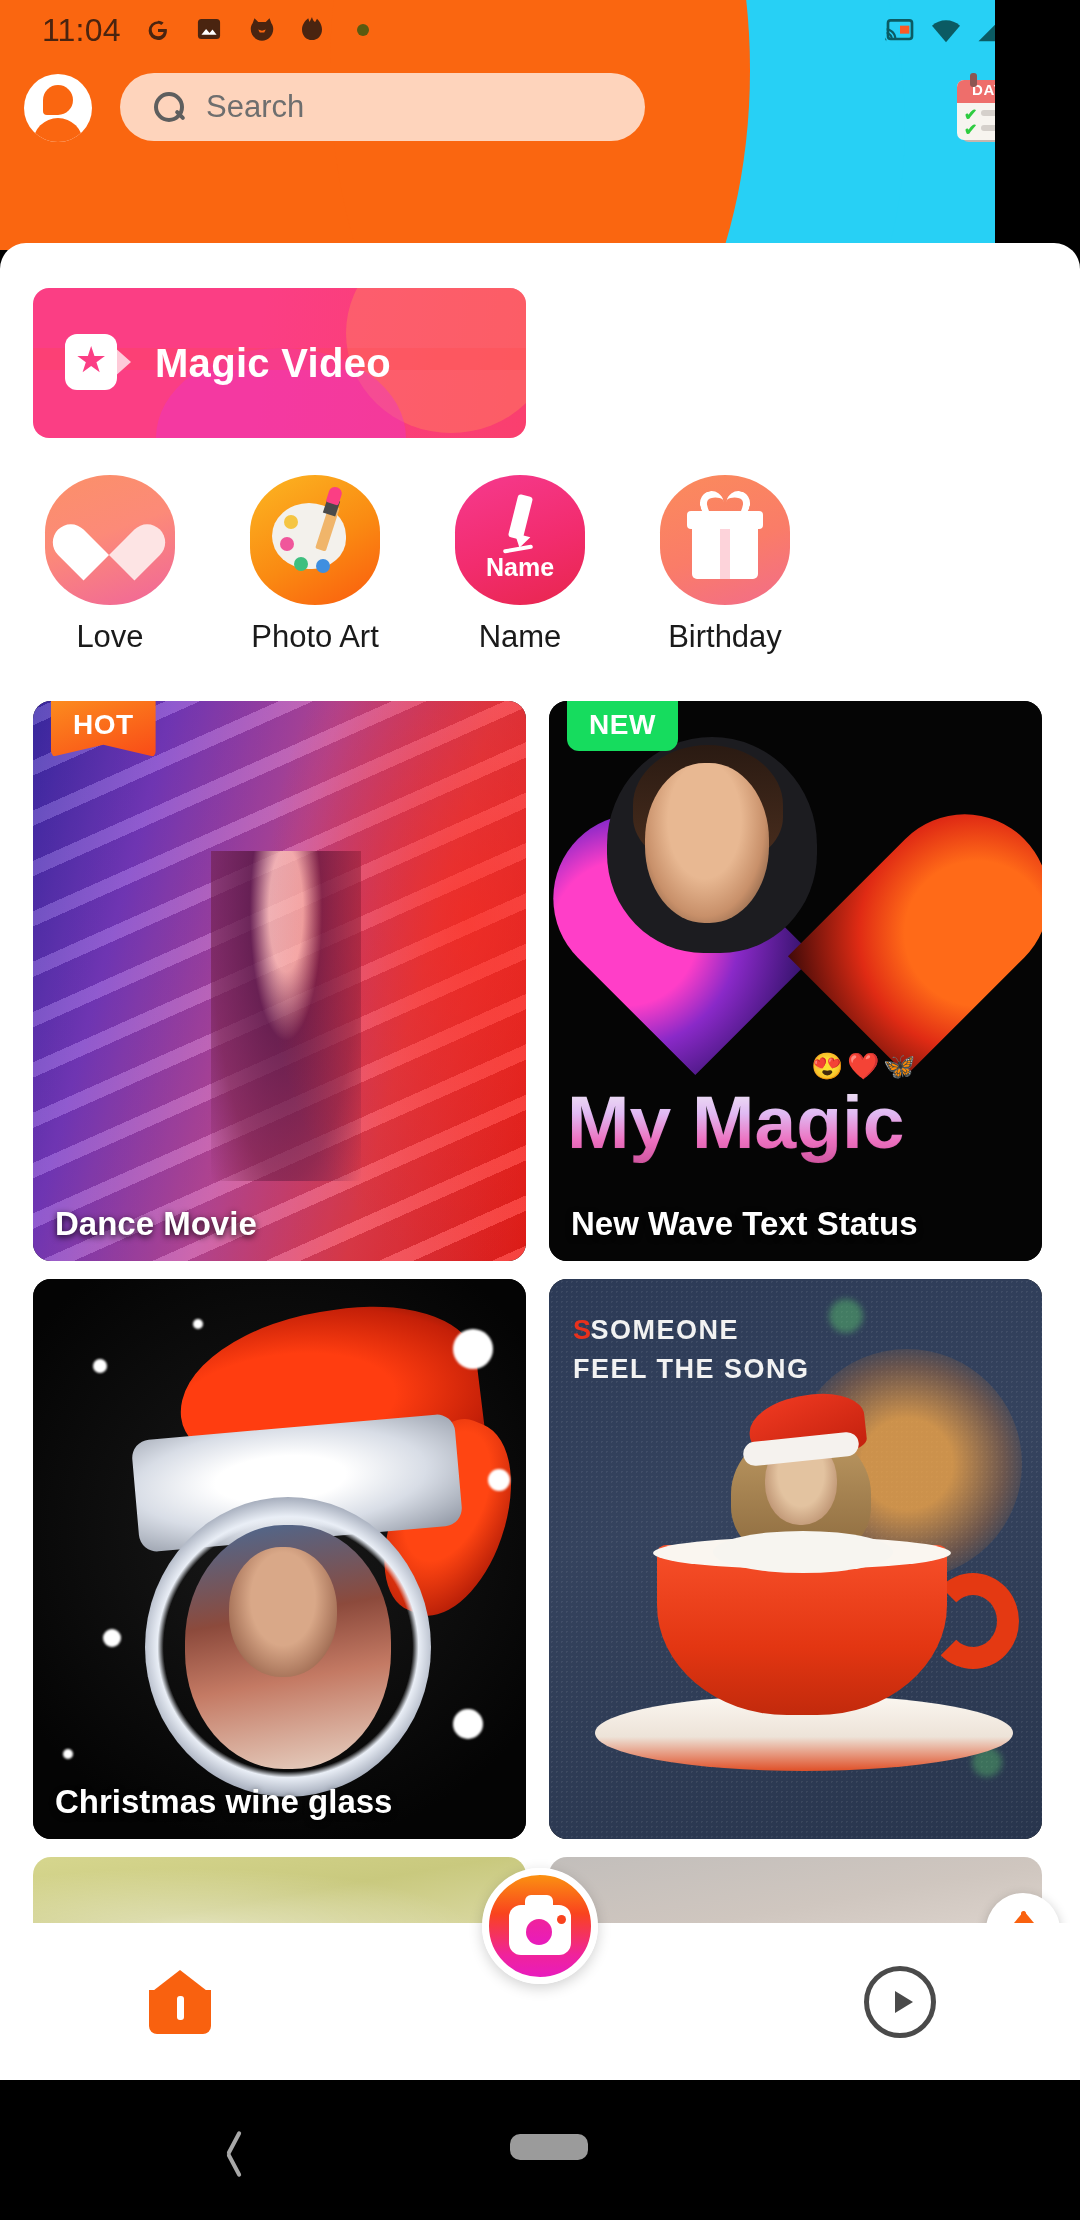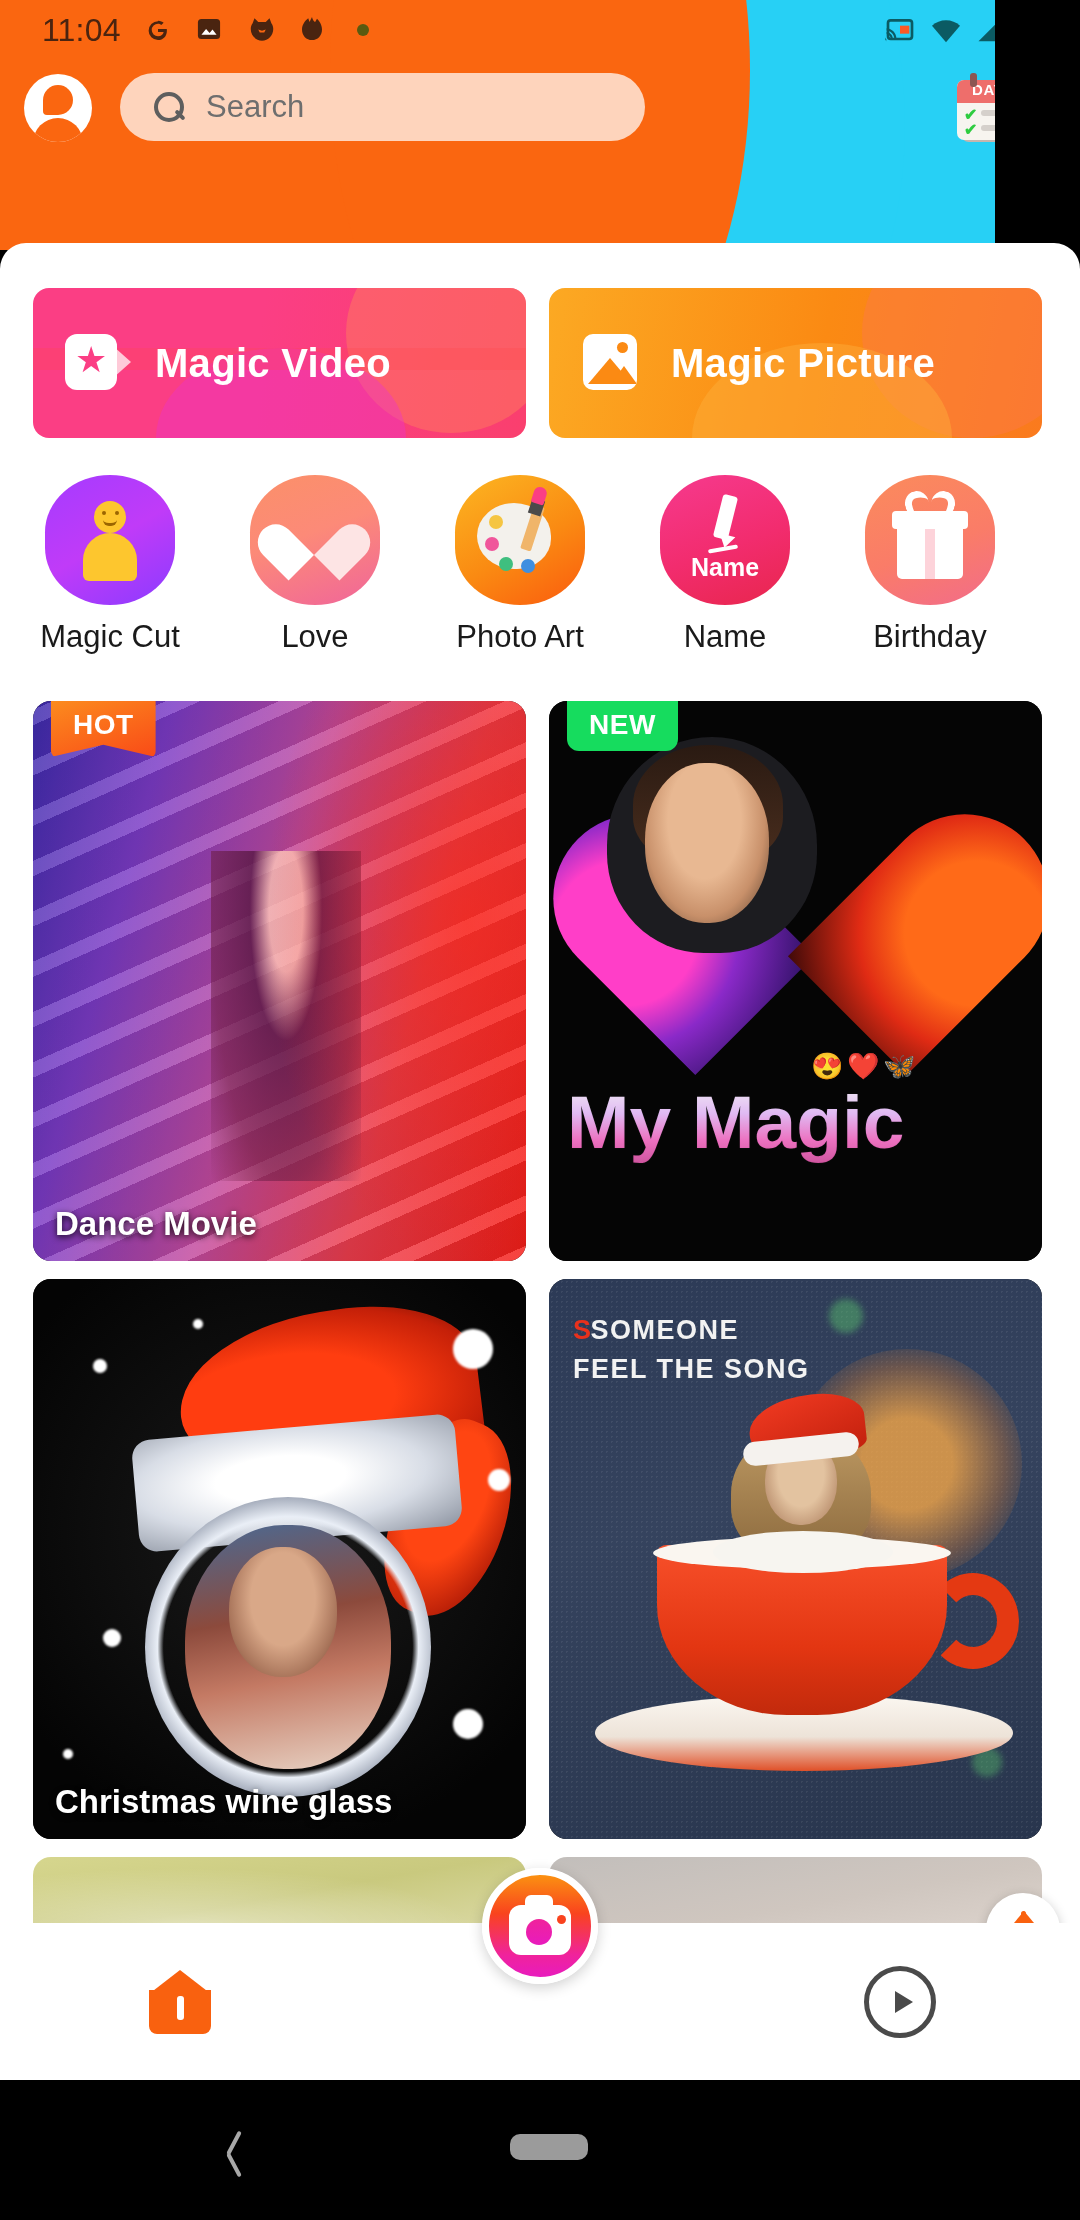--- a/index.html
+++ b/index.html
@@ -387,45 +387,23 @@
       <div class="blob1"></div>
       <div class="blob2"></div>
       <div class="stripe"></div>
       <span class="banner-ico">
         <span class="vid-box"></span>
           <span class="vid-tri"></span>
           <span class="star">★</span>
       </span>
       <span class="banner-label">Magic Video</span>
     </div>
-    <div class="banner pic">
-      <div class="blob1"></div>
-      <div class="blob2"></div>
-      <span class="banner-ico">
-        <span class="pic-box">
-            <span class="pic-sun"></span>
-            <span class="pic-mt"></span>
-            <span class="pic-mt2"></span>
-          </span>
-      </span>
-      <span class="banner-label">Magic Picture</span>
-    </div>
   </div>
 
   <div class="cats">
-    <div class="cat">
-      <div class="cat-ico ci-cut">
-        <span class="cut-head"></span>
-          <span class="cut-body"></span>
-        <span class="cut-eye" style="left:57px"></span>
-          <span class="cut-eye" style="left:70px"></span>
-        <span class="cut-mouth"></span>
-      </div>
-      <div class="cat-lbl">Magic Cut</div>
-    </div>
     <div class="cat">
       <div class="cat-ico ci-love">
           <span class="heart"></span>
         </div>
       <div class="cat-lbl">Love</div>
     </div>
     <div class="cat">
       <div class="cat-ico ci-art">
         <span class="palette"></span>
         <span class="phole" style="left:34px;top:40px;background:#F5C542;"></span>
@@ -479,20 +457,21 @@
               <span class="hL"></span>
               <span class="hR"></span>
             </div>
           <div class="hinner"></div>
             <div class="hair"></div>
             <div class="face"></div>
           <div class="emos">😍❤️🦋</div>
           <div class="jaan">My Magic</div>
         </div>
         <div class="badge new">NEW</div>
+        <div class="card-title">New Wave Text Status</div>
       </div>
     </div>
 
     <div class="row">
 
       <div class="card">
         <div class="art a3">
           <div class="hat"></div>
             <div class="hattip"></div>
             <div class="brim"></div>

